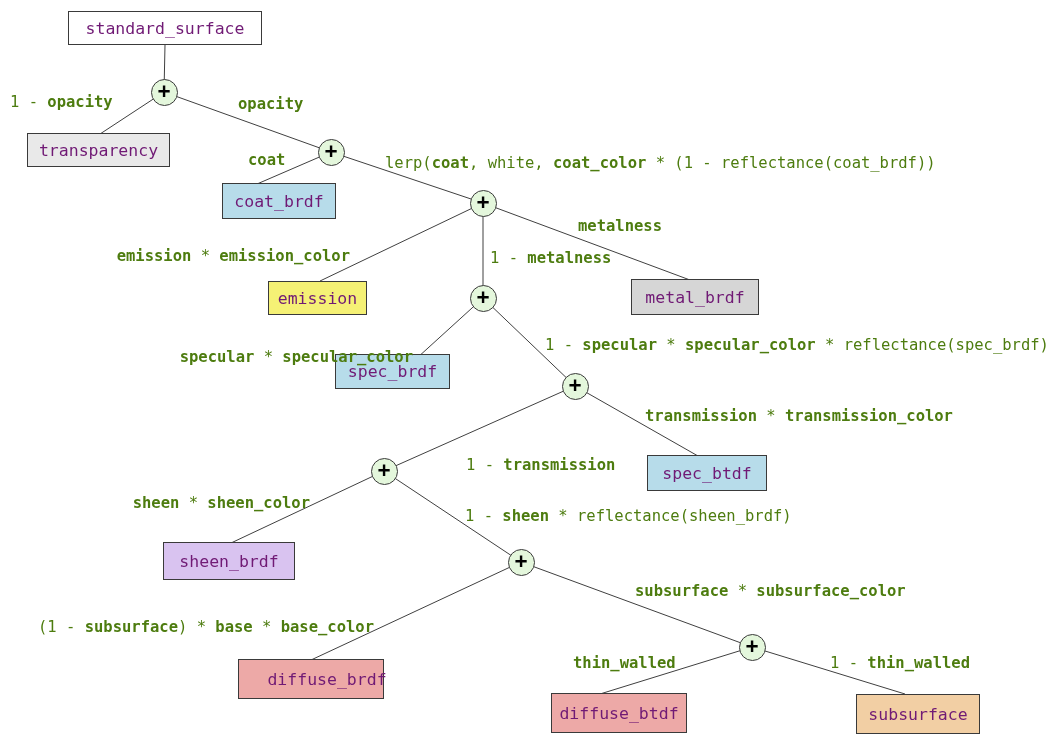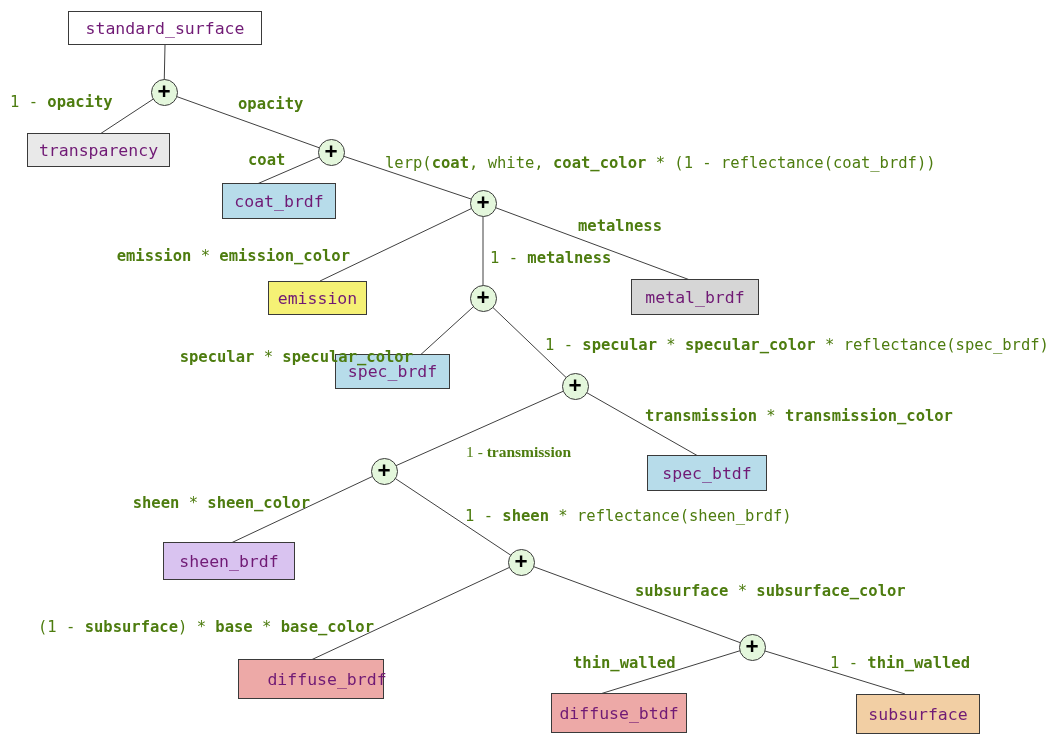--- a/index.html
+++ b/index.html
@@ -125,21 +125,21 @@
   <div id="labels-layer">
       <div class="edge-label" style="left: 10px; top: 93px;"><span class="r">1 - </span><span class="b">opacity</span></div>
       <div class="edge-label" style="left: 238px; top: 95px;"><span class="b">opacity</span></div>
       <div class="edge-label" style="left: 248px; top: 151px;"><span class="b">coat</span></div>
       <div class="edge-label" style="left: 385px; top: 154px;"><span class="r">lerp(</span><span class="b">coat</span><span class="r">, white, </span><span class="b">coat_color</span><span class="r"> * (1 - reflectance(coat_brdf))</span></div>
       <div class="edge-label" style="right: 709px; top: 247px;"><span class="b">emission</span><span class="r"> * </span><span class="b">emission_color</span></div>
       <div class="edge-label" style="left: 490px; top: 249px;"><span class="r">1 - </span><span class="b">metalness</span></div>
       <div class="edge-label" style="left: 578px; top: 217px;"><span class="b">metalness</span></div>
       <div class="edge-label" style="right: 646px; top: 336px; margin-top: 12px;"><span class="b">specular</span><span class="r"> * </span><span class="b">specular_color</span></div>
       <div class="edge-label" style="left: 545px; top: 336px;"><span class="r">1 - </span><span class="b">specular</span><span class="r"> * </span><span class="b">specular_color</span><span class="r"> * reflectance(spec_brdf)</span></div>
-      <div class="edge-label" style="left: 466px; top: 443px; font-family: Liberation Serif, serif;"><span class="r">1 - </span><span class="b">transmission</span></div>
+      <div class="edge-label" style="left: 466px; top: 456px;"><span class="r">1 - </span><span class="b">transmission</span></div>
       <div class="edge-label" style="left: 645px; top: 407px;"><span class="b">transmission</span><span class="r"> * </span><span class="b">transmission_color</span></div>
       <div class="edge-label" style="right: 749px; top: 494px; margin-left: 12px;"><span class="b">sheen</span><span class="r"> * </span><span class="b">sheen_color</span></div>
       <div class="edge-label" style="left: 465px; top: 507px;"><span class="r">1 - </span><span class="b">sheen</span><span class="r"> * reflectance(sheen_brdf)</span></div>
       <div class="edge-label" style="left: 38px; top: 618px;"><span class="r">(1 - </span><span class="b">subsurface</span><span class="r">) * </span><span class="b">base</span><span class="r"> * </span><span class="b">base_color</span></div>
       <div class="edge-label" style="left: 635px; top: 582px;"><span class="b">subsurface</span><span class="r"> * </span><span class="b">subsurface_color</span></div>
       <div class="edge-label" style="left: 573px; top: 654px;"><span class="b">thin_walled</span></div>
       <div class="edge-label" style="left: 830px; top: 654px;"><span class="r">1 - </span><span class="b">thin_walled</span></div>
     </div>
 </div>
 

